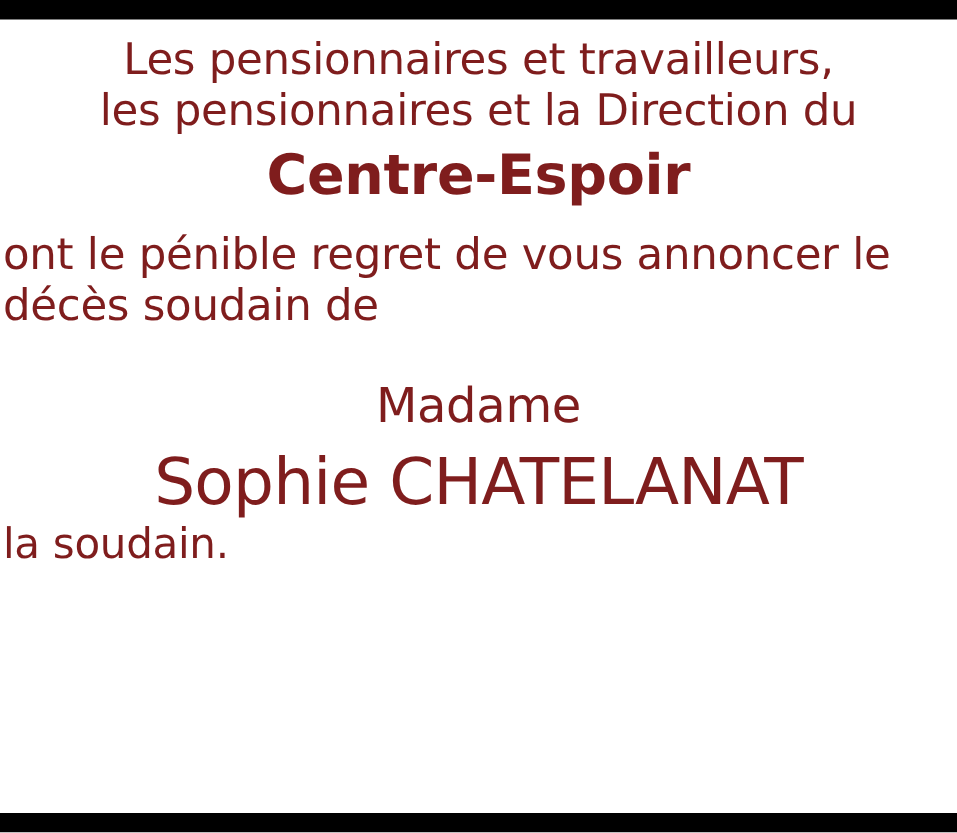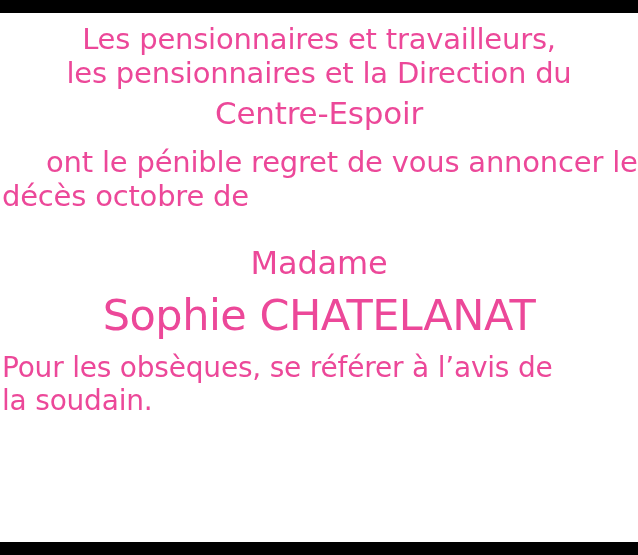--- a/index.html
+++ b/index.html
@@ -34,46 +34,45 @@
     background: #000000;
     flex: none;
     margin-top: auto;
   }
   .body-area {
     flex: 1 1 auto;
     padding: 10px 0 0 0;
     display: block;
   }
   .line {
-    color: #ec4899;
+    color: #7f1d1d;
     line-height: 1.16;
     white-space: nowrap;
     letter-spacing: -0.2px;
   }
   .centered {
     text-align: center;
   }
   .left {
     text-align: left;
     padding-left: 2px;
   }
   .intro {
     font-size: 29px;
     font-weight: 400;
   }
   .org {
-    font-size: 31px;
-    font-weight: 400;
+    font-size: 37px;
+    font-weight: 700;
     margin-top: 6px;
   }
   .announce {
     font-size: 29px;
     font-weight: 400;
     margin-top: 14px;
-    margin-left: 44px;
   }
   .announce-2 {
     font-size: 29px;
     font-weight: 400;
   }
   .madame {
     font-size: 32px;
     font-weight: 400;
     margin-top: 32px;
   }
@@ -108,28 +107,27 @@
   <div class="body-area">
 
     <div class="line centered intro">Les pensionnaires et travailleurs,</div>
 
     <div class="line centered intro">les pensionnaires et la Direction du</div>
 
     <div class="line centered org">Centre-Espoir</div>
 
     <div class="line left announce">ont le pénible regret de vous annoncer le</div>
 
-    <div class="line left announce-2">décès octobre de</div>
+    <div class="line left announce-2">décès soudain de</div>
 
     <div class="line centered madame">Madame</div>
 
     <div class="line centered name">Sophie CHATELANAT</div>
 
 
-    <div class="line left closing">Pour les obsèques, se référer à l’avis de</div>
 
     <div class="line left closing-2">la soudain.</div>
 
   </div>
 
   <div class="rule-bottom"></div>
 
 </div>
 
 </body></html>

